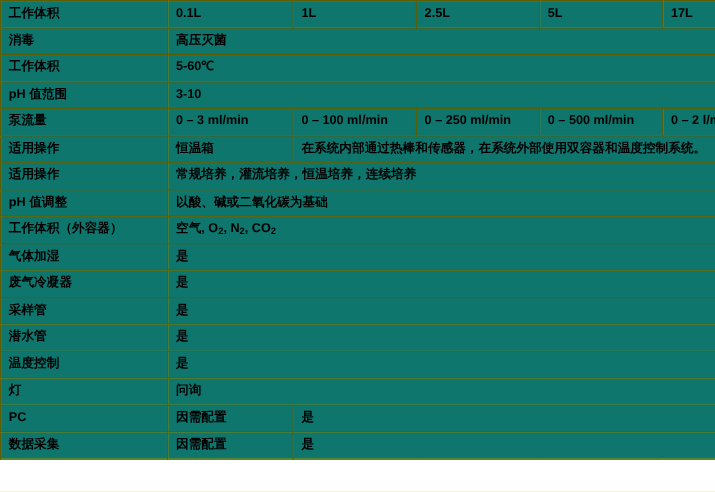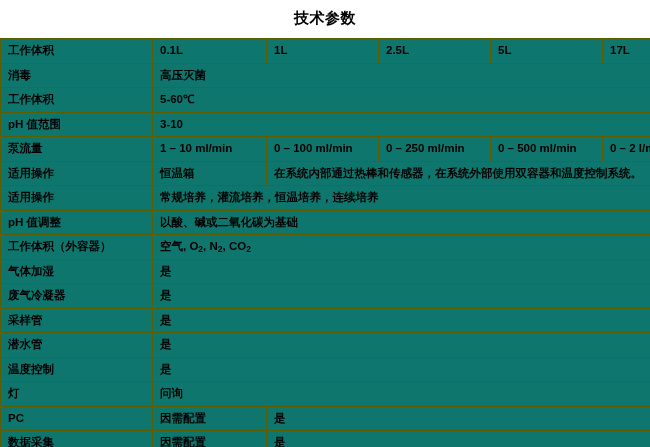--- a/index.html
+++ b/index.html
@@ -66,21 +66,20 @@
   }
   .two-line {
     line-height: 1.45;
   }
 </style>
 </head>
 <body>
 
 <div class="page">
 
-  <div class="title">技术参数</div>
 
   <table class="spec">
     <tbody>
 
       <tr>
         <td class="label">工作体积</td>
         <td class="val c2">0.1L</td>
         <td class="val c3">1L</td>
         <td class="val c4">2.5L</td>
         <td class="val c5">5L</td>
@@ -97,21 +96,21 @@
         <td class="val" colspan="5">5-60℃</td>
       </tr>
 
       <tr>
         <td class="label">pH 值范围</td>
         <td class="val" colspan="5">3-10</td>
       </tr>
 
       <tr>
         <td class="label">泵流量</td>
-        <td class="val c2">1 – 10 ml/min</td>
+        <td class="val c2">0 – 3 ml/min</td>
         <td class="val c3">0 – 100 ml/min</td>
         <td class="val c4">0 – 250 ml/min</td>
         <td class="val c5">0 – 500 ml/min</td>
         <td class="val c6">0 – 2 l/min</td>
       </tr>
 
       <tr>
         <td class="label">适用操作</td>
         <td class="val c2">恒温箱</td>
         <td class="val two-line" colspan="4">在系统内部通过热棒和传感器，在系统外部使用双容器和温度控制系统。</td>

